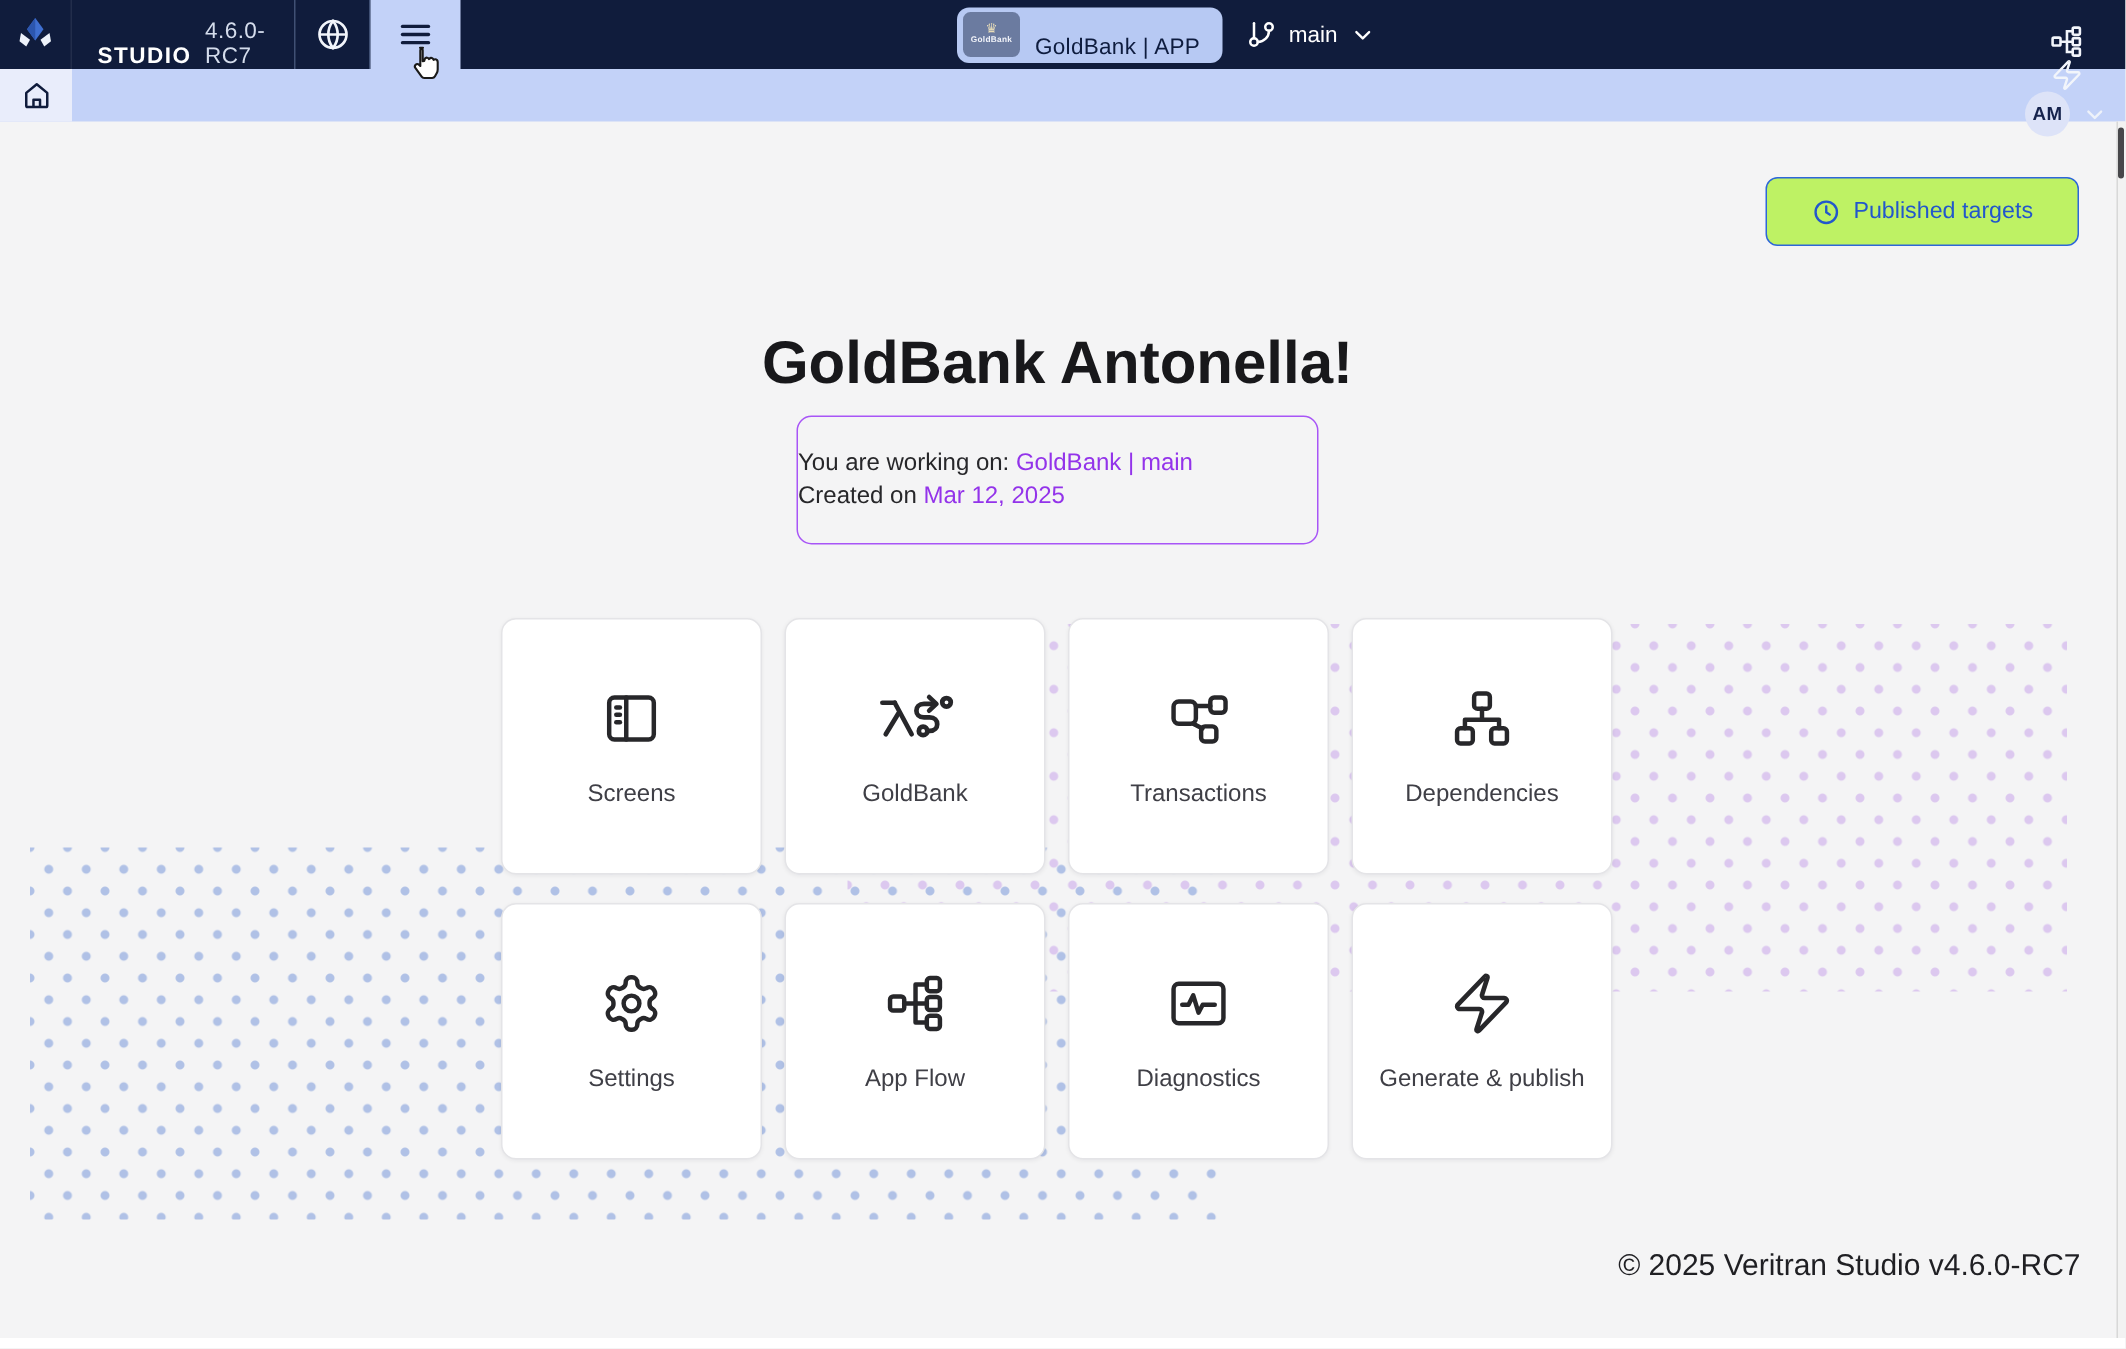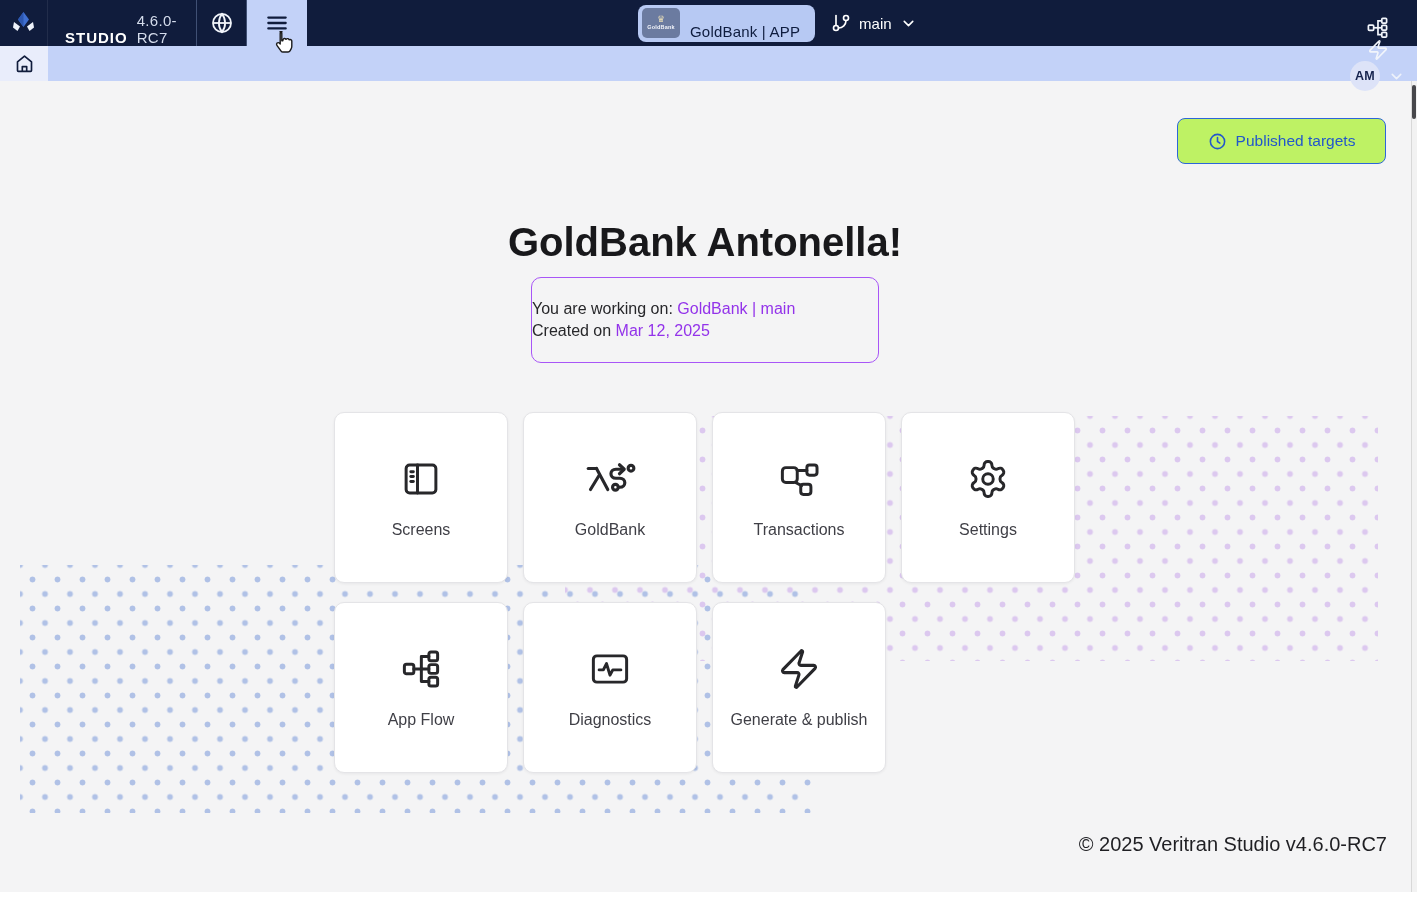--- a/index.html
+++ b/index.html
@@ -215,20 +215,32 @@
             <rect x="13.5" y="15" width="5.8" height="5.8" rx="1.5"></rect>
             <line x1="11.5" y1="7.2" x2="17" y2="7.2"></line>
             <line x1="10.5" y1="14" x2="14" y2="15.8"></line>
           </svg>
         </div>
         <div class="card-label">Transactions</div>
       </div>
       <div class="card">
         <div class="card-icon">
           <svg width="42" height="42" viewBox="0 0 24 24" fill="none" stroke="currentColor" stroke-linecap="round" stroke-linejoin="round" stroke-width="1.7">
+            <rect x="9" y="2.5" width="6" height="5.8" rx="1.3"></rect>
+            <rect x="2.5" y="15.7" width="6" height="5.8" rx="1.3"></rect>
+            <rect x="15.5" y="15.7" width="6" height="5.8" rx="1.3"></rect>
+            <path d="M12 8.3v4.2"></path>
+            <path d="M5.5 15.7v-3.2h13v3.2"></path>
+          </svg>
+        </div>
+        <div class="card-label">Dependencies</div>
+      </div>
+      <div class="card">
+        <div class="card-icon">
+          <svg width="42" height="42" viewBox="0 0 24 24" fill="none" stroke="currentColor" stroke-linecap="round" stroke-linejoin="round" stroke-width="1.7">
             <path d="M12.22 2h-.44a2 2 0 0 0-2 2v.18a2 2 0 0 1-1 1.73l-.43.25a2 2 0 0 1-2 0l-.15-.08a2 2 0 0 0-2.73.73l-.22.38a2 2 0 0 0 .73 2.73l.15.1a2 2 0 0 1 1 1.72v.51a2 2 0 0 1-1 1.74l-.15.09a2 2 0 0 0-.73 2.73l.22.38a2 2 0 0 0 2.73.73l.15-.08a2 2 0 0 1 2 0l.43.25a2 2 0 0 1 1 1.73V20a2 2 0 0 0 2 2h.44a2 2 0 0 0 2-2v-.18a2 2 0 0 1 1-1.73l.43-.25a2 2 0 0 1 2 0l.15.08a2 2 0 0 0 2.73-.73l.22-.39a2 2 0 0 0-.73-2.73l-.15-.08a2 2 0 0 1-1-1.74v-.5a2 2 0 0 1 1-1.74l.15-.09a2 2 0 0 0 .73-2.73l-.22-.38a2 2 0 0 0-2.73-.73l-.15.08a2 2 0 0 1-2 0l-.43-.25a2 2 0 0 1-1-1.73V4a2 2 0 0 0-2-2z"></path>
             <circle cx="12" cy="12" r="3"></circle>
           </svg>
         </div>
         <div class="card-label">Settings</div>
       </div>
       <div class="card">
         <div class="card-icon">
           <svg width="42" height="42" viewBox="0 0 24 24" fill="none" stroke="currentColor" stroke-linecap="round" stroke-linejoin="round" stroke-width="1.7">
             <rect x="2.5" y="9.3" width="5.4" height="5.4" rx="1.2"></rect>

